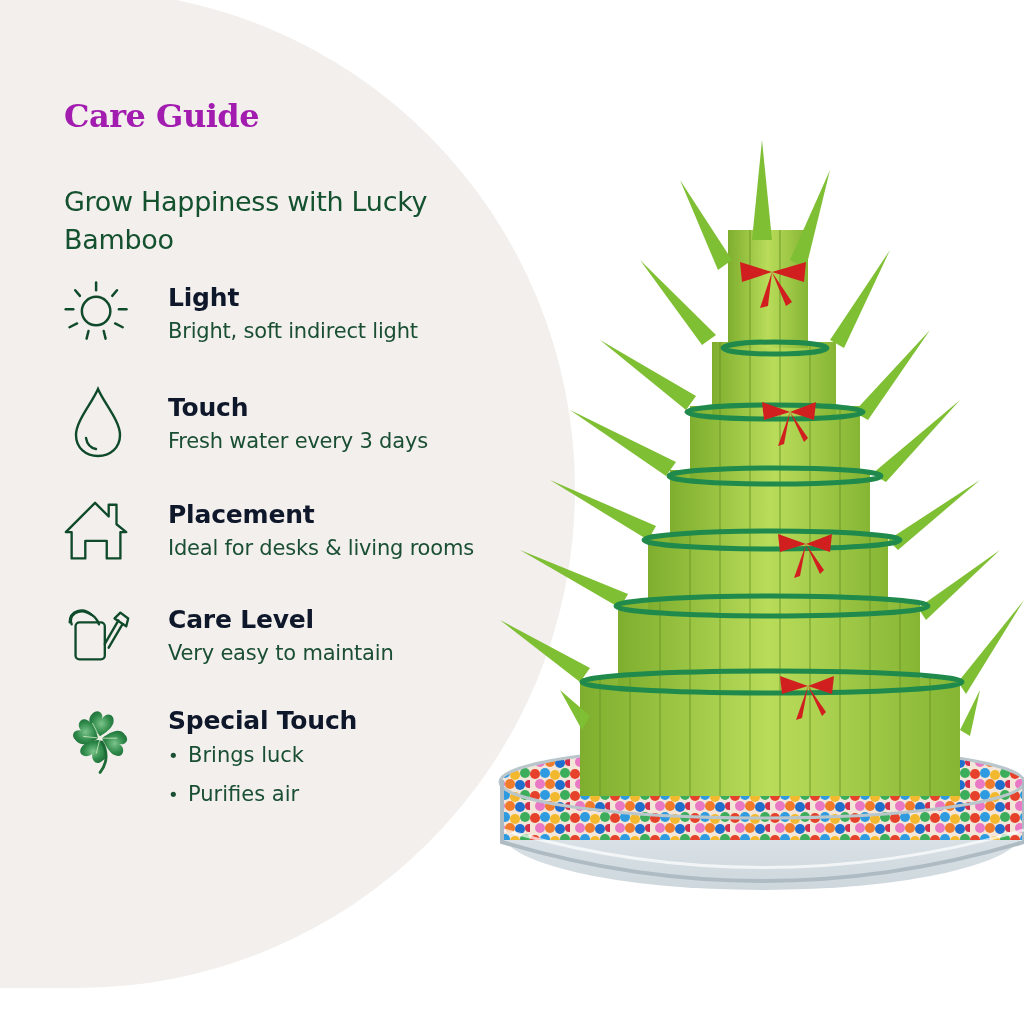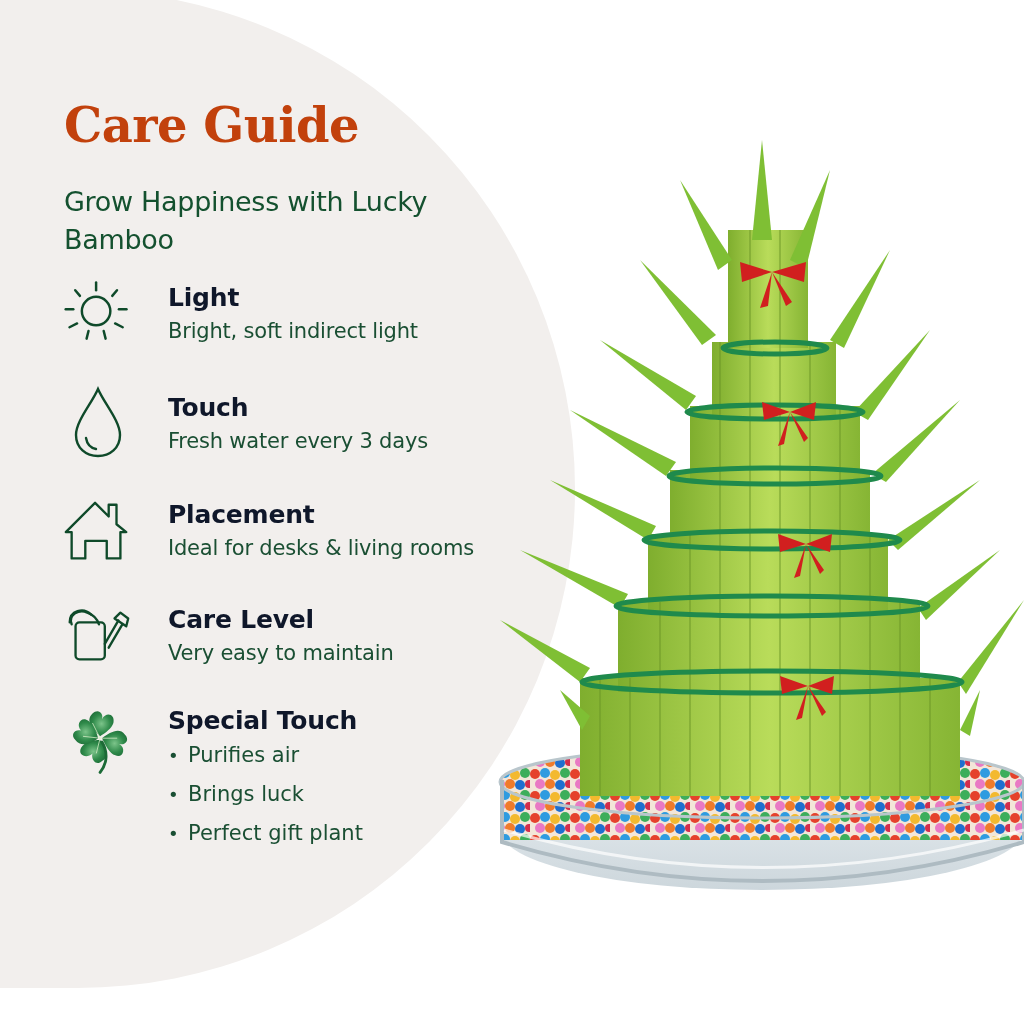--- a/index.html
+++ b/index.html
@@ -12,22 +12,22 @@
       width: 995px; height: 998px;
       border-radius: 0 50% 50% 0 / 0 50% 50% 0;
       background: #f2efed;
     }
 
     .content { position: absolute; left: 0; top: 0; width: 560px; height: 1024px; }
 
     .title {
       position: absolute; left: 64px; top: 97px;
       font-family: "DejaVu Serif", serif;
-      font-weight: bold; font-size: 48px; letter-spacing: -0.5px;
-      color: #c2410c;
+      font-weight: bold; font-size: 32px; letter-spacing: -0.5px;
+      color: #a21caf;
     }
     .subtitle {
       position: absolute; left: 64px; top: 160px;
       font-size: 27px; line-height: 38px; color: #14512f;
       font-weight: normal; letter-spacing: -0.3px;
       width: 380px;
       margin-top: 23px;
     }
 
     .item { position: absolute; left: 60px; width: 480px; }
@@ -128,23 +128,22 @@
       <path d="M40 40 C46 50 46 62 38 72" stroke="#1c6a36" stroke-width="3" fill="none" stroke-linecap="round"></path>
       <g stroke="#d9f0c9" stroke-width="1" opacity="0.8">
         <line x1="38" y1="36" x2="30" y2="20"></line>
         <line x1="38" y1="36" x2="56" y2="36"></line>
         <line x1="38" y1="36" x2="34" y2="52"></line>
         <line x1="38" y1="36" x2="20" y2="34"></line>
       </g>
     </svg>
     <div class="label">Special Touch</div>
     <ul class="bullets">
+      <li>Brings luck</li>
       <li>Purifies air</li>
-      <li>Brings luck</li>
-      <li>Perfect gift plant</li>
     </ul>
   </div>
 </div>
 
 <svg class="plant" viewBox="0 0 534 790">
   <defs>
     <linearGradient id="stalk" x1="0" x2="1">
       <stop offset="0" stop-color="#7fae2e"></stop>
       <stop offset="0.5" stop-color="#b9dc5a"></stop>
       <stop offset="1" stop-color="#86b534"></stop>

